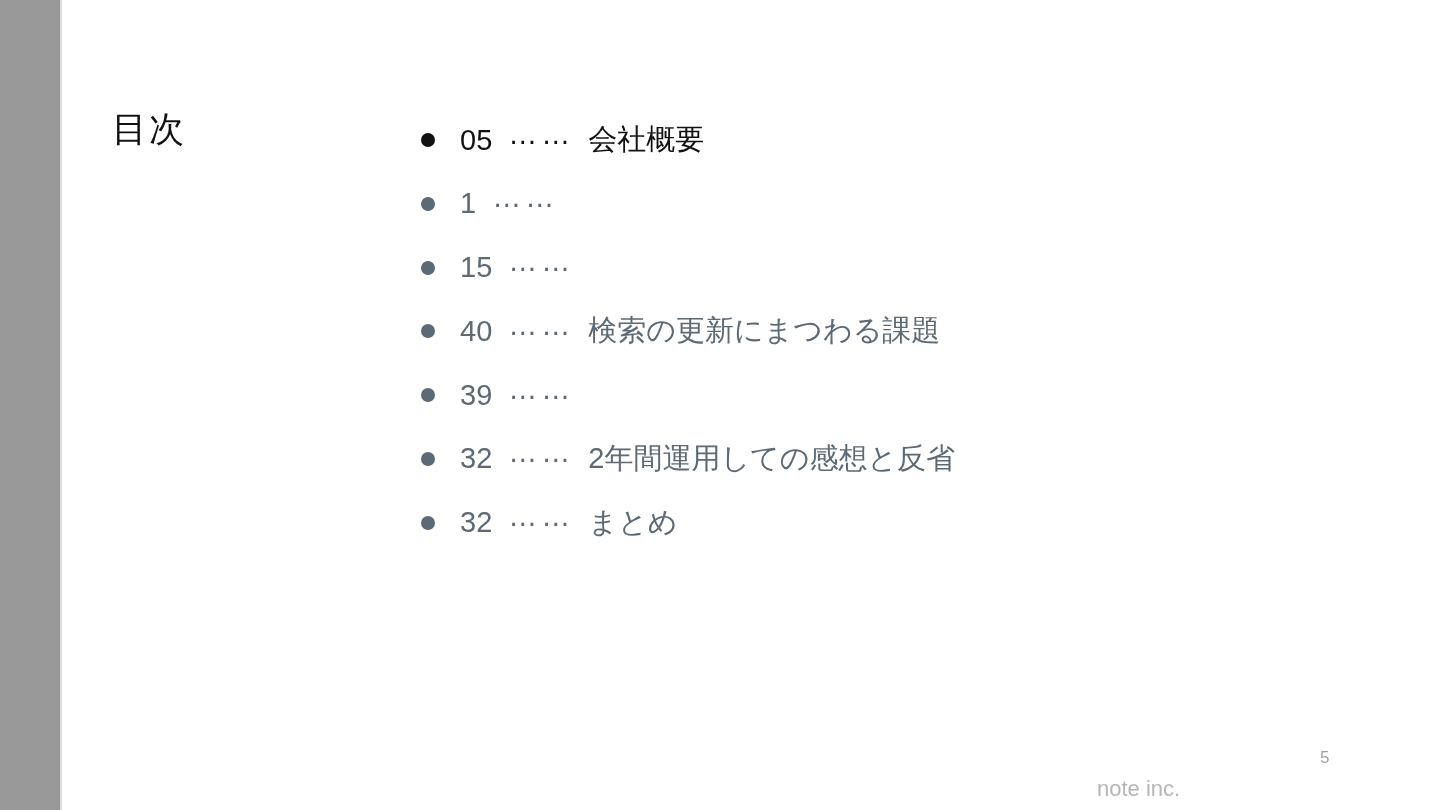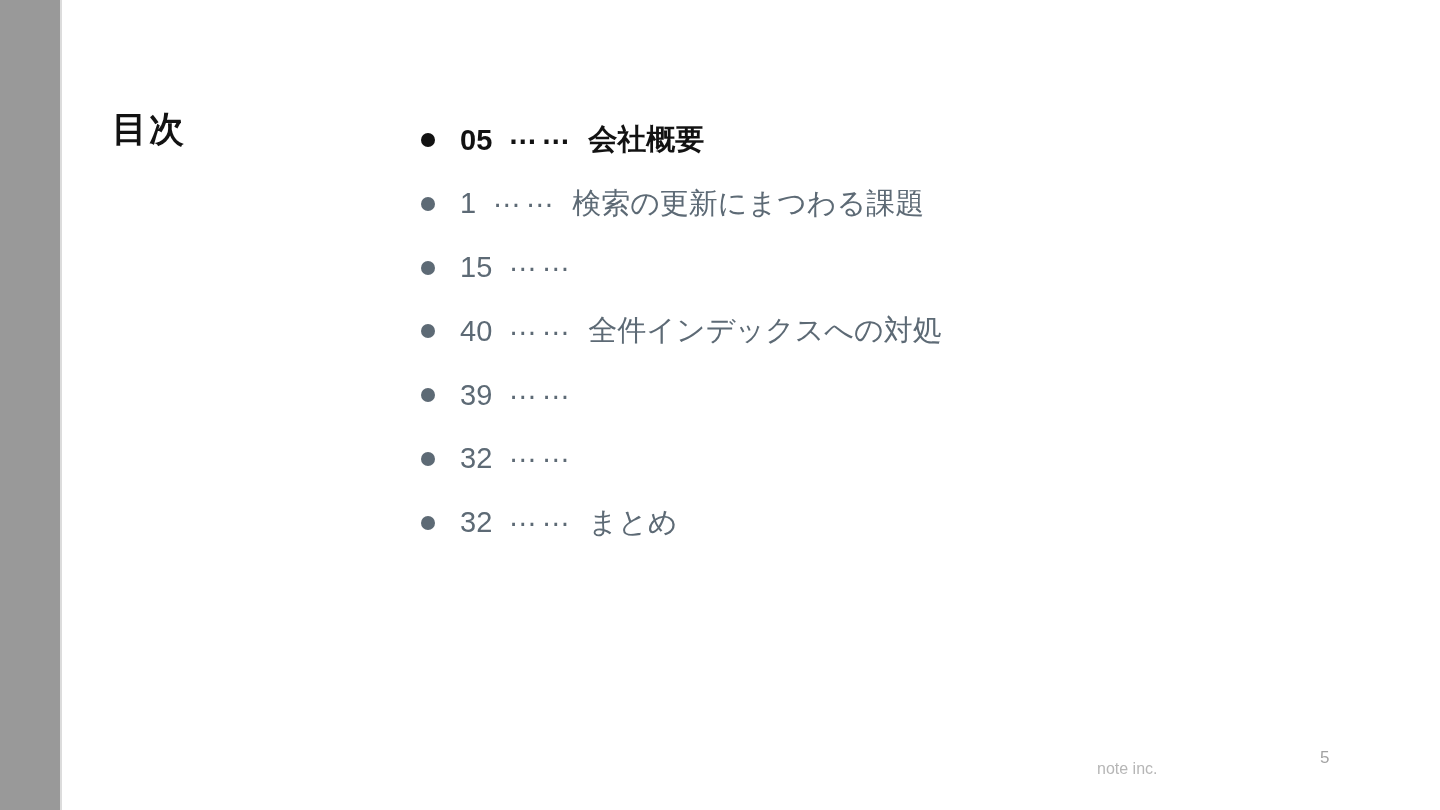--- a/index.html
+++ b/index.html
@@ -22,21 +22,21 @@
     height: 810px;
     background: var(--sidebar-gray, #999999);
     border-right: 2px solid #dcdcdc;
   }
   .slide-title {
     position: absolute;
     left: 112px;
     top: 110px;
     font-size: 35px;
     line-height: 1.1;
-    font-weight: bold;
+    font-weight: normal;
     color: var(--active-text, #111111);
     letter-spacing: 2px;
   }
   .toc {
     position: absolute;
     left: 421px;
     top: 120px;
     margin: 0;
     padding: 0;
     list-style: none;
@@ -53,38 +53,38 @@
   .bullet {
     flex: none;
     width: 14px;
     height: 14px;
     border-radius: 50%;
     background: var(--muted-text, #5d6a75);
     margin-right: 25px;
   }
   .toc li.active {
     color: var(--active-text, #111111);
-    font-weight: bold;
+    font-weight: normal;
   }
   .toc li.active .bullet {
     background: var(--active-text, #111111);
   }
   .toc .page-no {
     margin-right: 2px;
   }
   .toc .sep {
     margin: 0 14px;
     letter-spacing: 4px;
     transform: translateY(-6px);
   }
   .footer-company {
     position: absolute;
     left: 1097px;
-    top: 760px;
-    font-size: 16px;
+    top: 776px;
+    font-size: 22px;
     color: var(--footer-gray, #b6b6b6);
   }
   .footer-page-number {
     position: absolute;
     left: 1320px;
     top: 748px;
     font-size: 17px;
     color: var(--pagenum-gray, #a3a3a3);
   }
 </style>
@@ -99,42 +99,42 @@
   <li class="active">
     <span class="bullet"></span>
     <span class="page-no">05</span>
     <span class="sep">……</span>
     <span class="label">会社概要</span>
   </li>
   <li>
     <span class="bullet"></span>
     <span class="page-no">1</span>
     <span class="sep">……</span>
-    <span class="label">検索の更新にまつわる課題</span>
   </li>
   <li>
     <span class="bullet"></span>
     <span class="page-no">15</span>
     <span class="sep">……</span>
   </li>
   <li>
     <span class="bullet"></span>
     <span class="page-no">40</span>
     <span class="sep">……</span>
-    <span class="label">全件インデックスへの対処</span>
+    <span class="label">検索の更新にまつわる課題</span>
   </li>
   <li>
     <span class="bullet"></span>
     <span class="page-no">39</span>
     <span class="sep">……</span>
   </li>
   <li>
     <span class="bullet"></span>
     <span class="page-no">32</span>
     <span class="sep">……</span>
+    <span class="label">2年間運用しての感想と反省</span>
   </li>
   <li>
     <span class="bullet"></span>
     <span class="page-no">32</span>
     <span class="sep">……</span>
     <span class="label">まとめ</span>
   </li>
 </ul>
 
 <div class="footer-company">note inc.</div>

